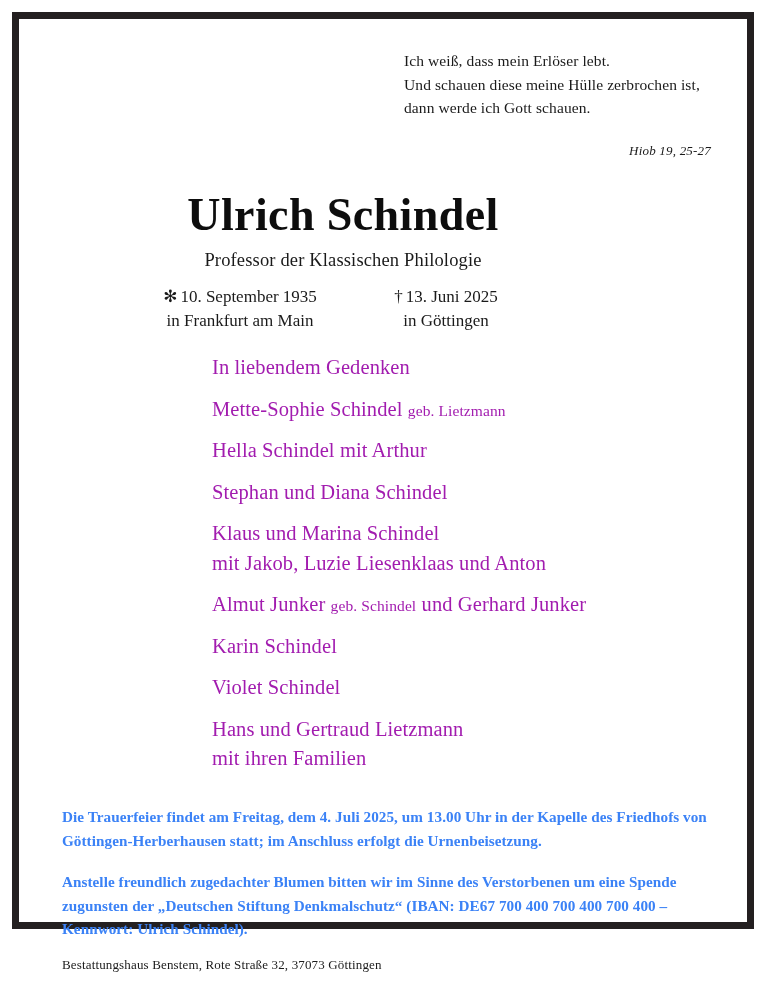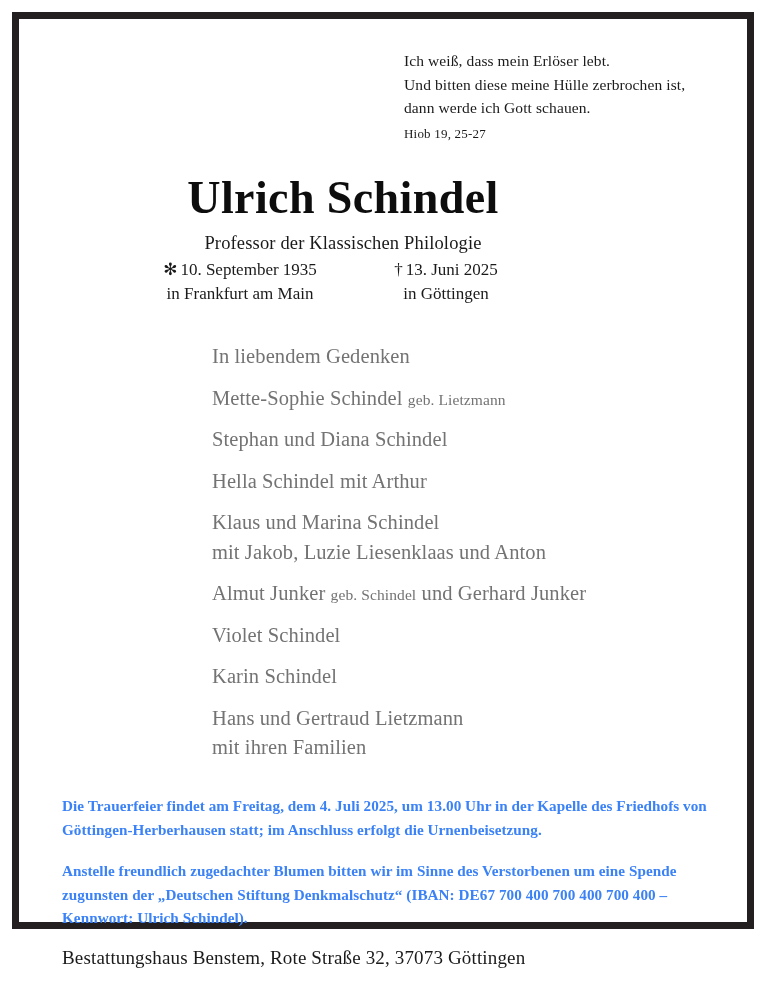--- a/index.html
+++ b/index.html
@@ -48,22 +48,24 @@
     padding-left: 355px;
     font-size: 15.5px;
     line-height: 1.52;
     letter-spacing: 0.1px;
     color: #1a1a1a;
   }
   .epigraph-line {
     white-space: nowrap;
   }
   .epigraph-source {
-    margin-top: 4px;
+    margin-top: 21px;
+    text-align: right;
     padding-right: 6px;
+    font-style: italic;
     font-size: 13px;
     letter-spacing: 0.2px;
   }
 
   
   .deceased {
     margin-top: 31px;
     text-align: center;
     padding-right: 80px;
   }
@@ -75,45 +77,45 @@
     margin: 0;
     color: #0d0d0d;
   }
   .deceased-role {
     margin-top: 11px;
     font-size: 18.5px;
     letter-spacing: 0.15px;
     color: #1a1a1a;
   }
   .dates {
-    margin-top: 4px;
+    margin-top: 14px;
     display: flex;
     justify-content: center;
     gap: 0px;
     font-size: 17px;
     line-height: 1.42;
     color: #1a1a1a;
   }
   .date-col {
     width: 206px;
     text-align: center;
   }
   .date-col.birth { text-align: center; }
   .date-col.death { text-align: center; }
   .date-sym {
     margin-right: 3px;
   }
 
   
   .mourners {
-    margin-top: 40px;
+    margin-top: 24px;
     padding-left: 163px;
     font-size: 20.5px;
     line-height: 1.0;
-    color: #737373;
+    color: #a21caf;
   }
   .mourner-intro {
     font-size: 20.5px;
     margin-bottom: 21px;
     letter-spacing: 0.1px;
   }
   .mourner-line {
     margin-bottom: 21px;
     letter-spacing: 0.1px;
     white-space: nowrap;
@@ -143,36 +145,36 @@
     font-size: 15.2px;
     line-height: 1.55;
     color: #3b82f6;
     margin-bottom: 18px;
     letter-spacing: 0.05px;
     font-weight: bold;
   }
   .notice:last-of-type { margin-bottom: 6px; }
   .undertaker {
     margin-top: 15px;
-    font-size: 19px;
+    font-size: 13px;
     line-height: 1.4;
     letter-spacing: 0.15px;
     color: #1a1a1a;
   }
 </style>
 </head>
 <body>
 
 <div class="page">
   <div class="frame">
     <div class="frame-inner">
 
       <div class="epigraph">
         <div class="epigraph-line">Ich weiß, dass mein Erlöser lebt.</div>
-        <div class="epigraph-line">Und bitten diese meine Hülle zerbrochen ist,</div>
+        <div class="epigraph-line">Und schauen diese meine Hülle zerbrochen ist,</div>
         <div class="epigraph-line">dann werde ich Gott schauen.</div>
         <div class="epigraph-source">Hiob 19, 25-27</div>
       </div>
 
       <div class="deceased">
         <h1 class="deceased-name">Ulrich Schindel</h1>
         <div class="deceased-role">Professor der Klassischen Philologie</div>
         <div class="dates">
           <div class="date-col birth">
             <div><span class="date-sym">✻</span><span>10. September 1935</span></div>
@@ -187,44 +189,44 @@
 
       <div class="mourners">
         <div class="mourner-intro">In liebendem Gedenken</div>
 
         <div class="mourner-line">
           <span>Mette-Sophie Schindel</span>
           <span class="nee">geb. Lietzmann</span>
         </div>
 
         <div class="mourner-line">
+          <span>Hella Schindel mit Arthur</span>
+        </div>
+
+        <div class="mourner-line">
           <span>Stephan und Diana Schindel</span>
-        </div>
-
-        <div class="mourner-line">
-          <span>Hella Schindel mit Arthur</span>
         </div>
 
         <div class="mourner-line tight">
           <span>Klaus und Marina Schindel</span>
         </div>
         <div class="mourner-sub">mit Jakob, Luzie Liesenklaas und Anton</div>
 
         <div class="mourner-line">
           <span>Almut Junker</span>
           <span class="nee">geb. Schindel</span>
           <span>und Gerhard Junker</span>
         </div>
 
         <div class="mourner-line">
+          <span>Karin Schindel</span>
+        </div>
+
+        <div class="mourner-line">
           <span>Violet Schindel</span>
-        </div>
-
-        <div class="mourner-line">
-          <span>Karin Schindel</span>
         </div>
 
         <div class="mourner-line tight">
           <span>Hans und Gertraud Lietzmann</span>
         </div>
         <div class="mourner-sub">mit ihren Familien</div>
       </div>
 
       <div class="notices">
         <p class="notice">Die Trauerfeier findet am Freitag, dem 4. Juli 2025, um 13.00 Uhr in der Kapelle des Friedhofs von Göttingen-Herberhausen statt; im Anschluss erfolgt die Urnenbeisetzung.</p>

